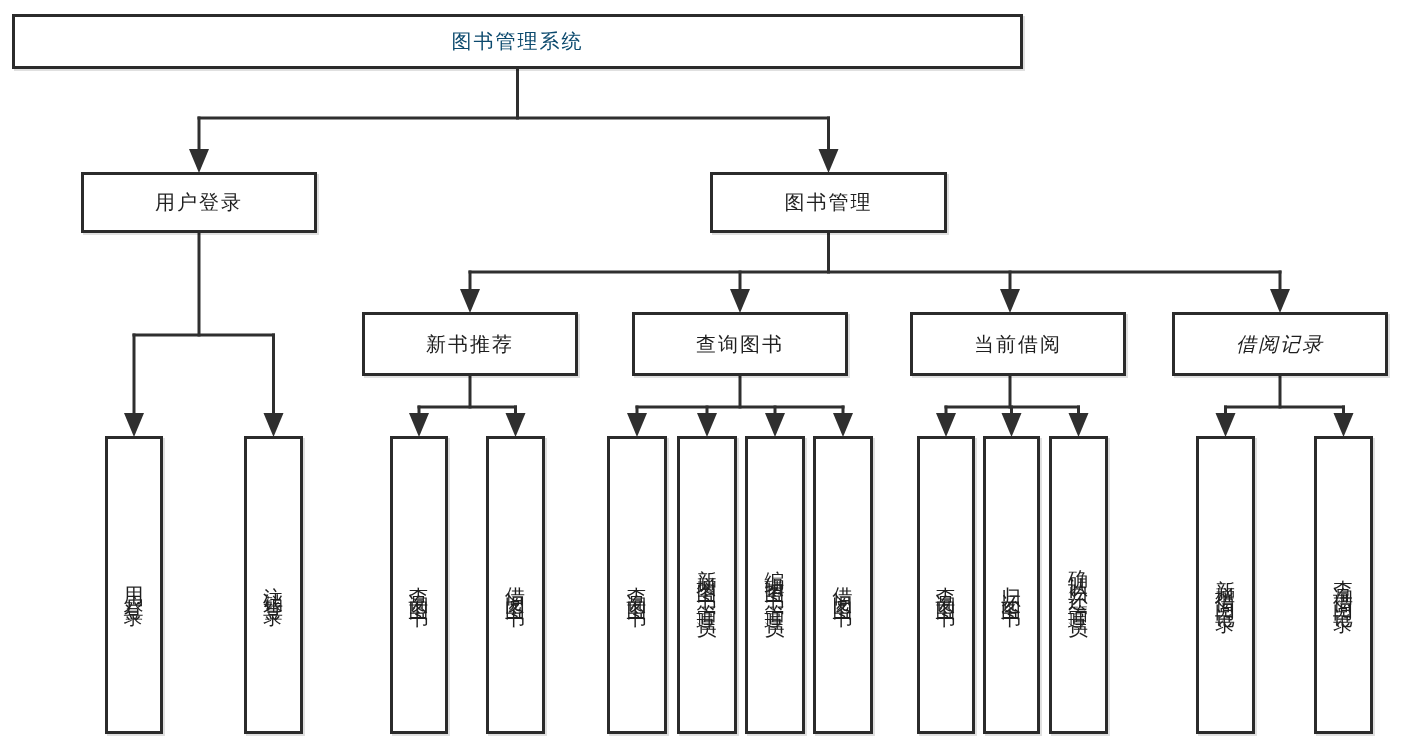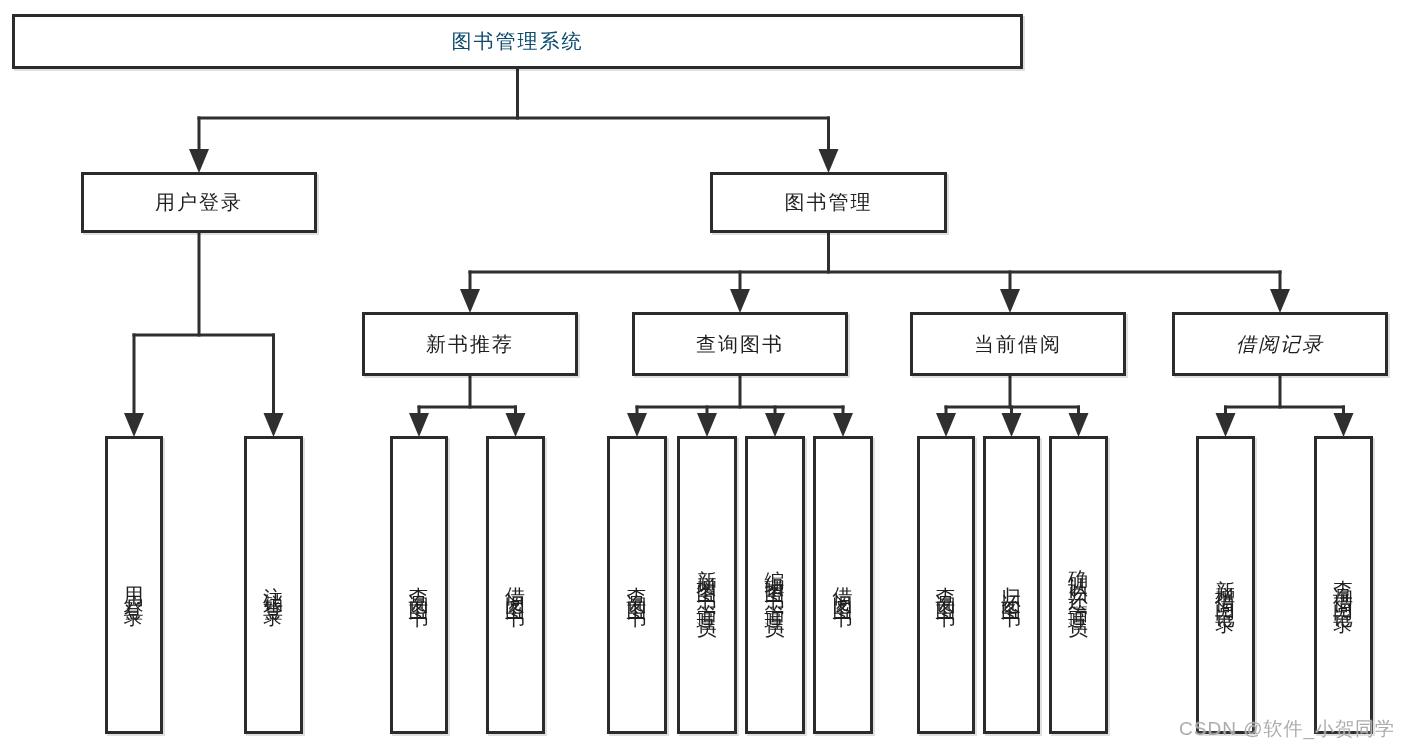--- a/index.html
+++ b/index.html
@@ -164,14 +164,13 @@
       <div class="node vertical" style="left: 1049px; top: 436px; width: 59px; height: 298px; border-color: rgb(43, 43, 43); color: rgb(31, 31, 31);">
         <span>确认归还（管理员）</span>
       </div>
       <div class="node vertical" style="left: 1196px; top: 436px; width: 59px; height: 298px; border-color: rgb(43, 43, 43); color: rgb(31, 31, 31);">
         <span>新增借阅记录</span>
       </div>
       <div class="node vertical" style="left: 1314px; top: 436px; width: 59px; height: 298px; border-color: rgb(43, 43, 43); color: rgb(31, 31, 31);">
         <span>查询借阅记录</span>
       </div>
     </div>
-  <div id="watermark">CSDN @软件_小贺同学</div>
 </div>
 
 </body></html>

